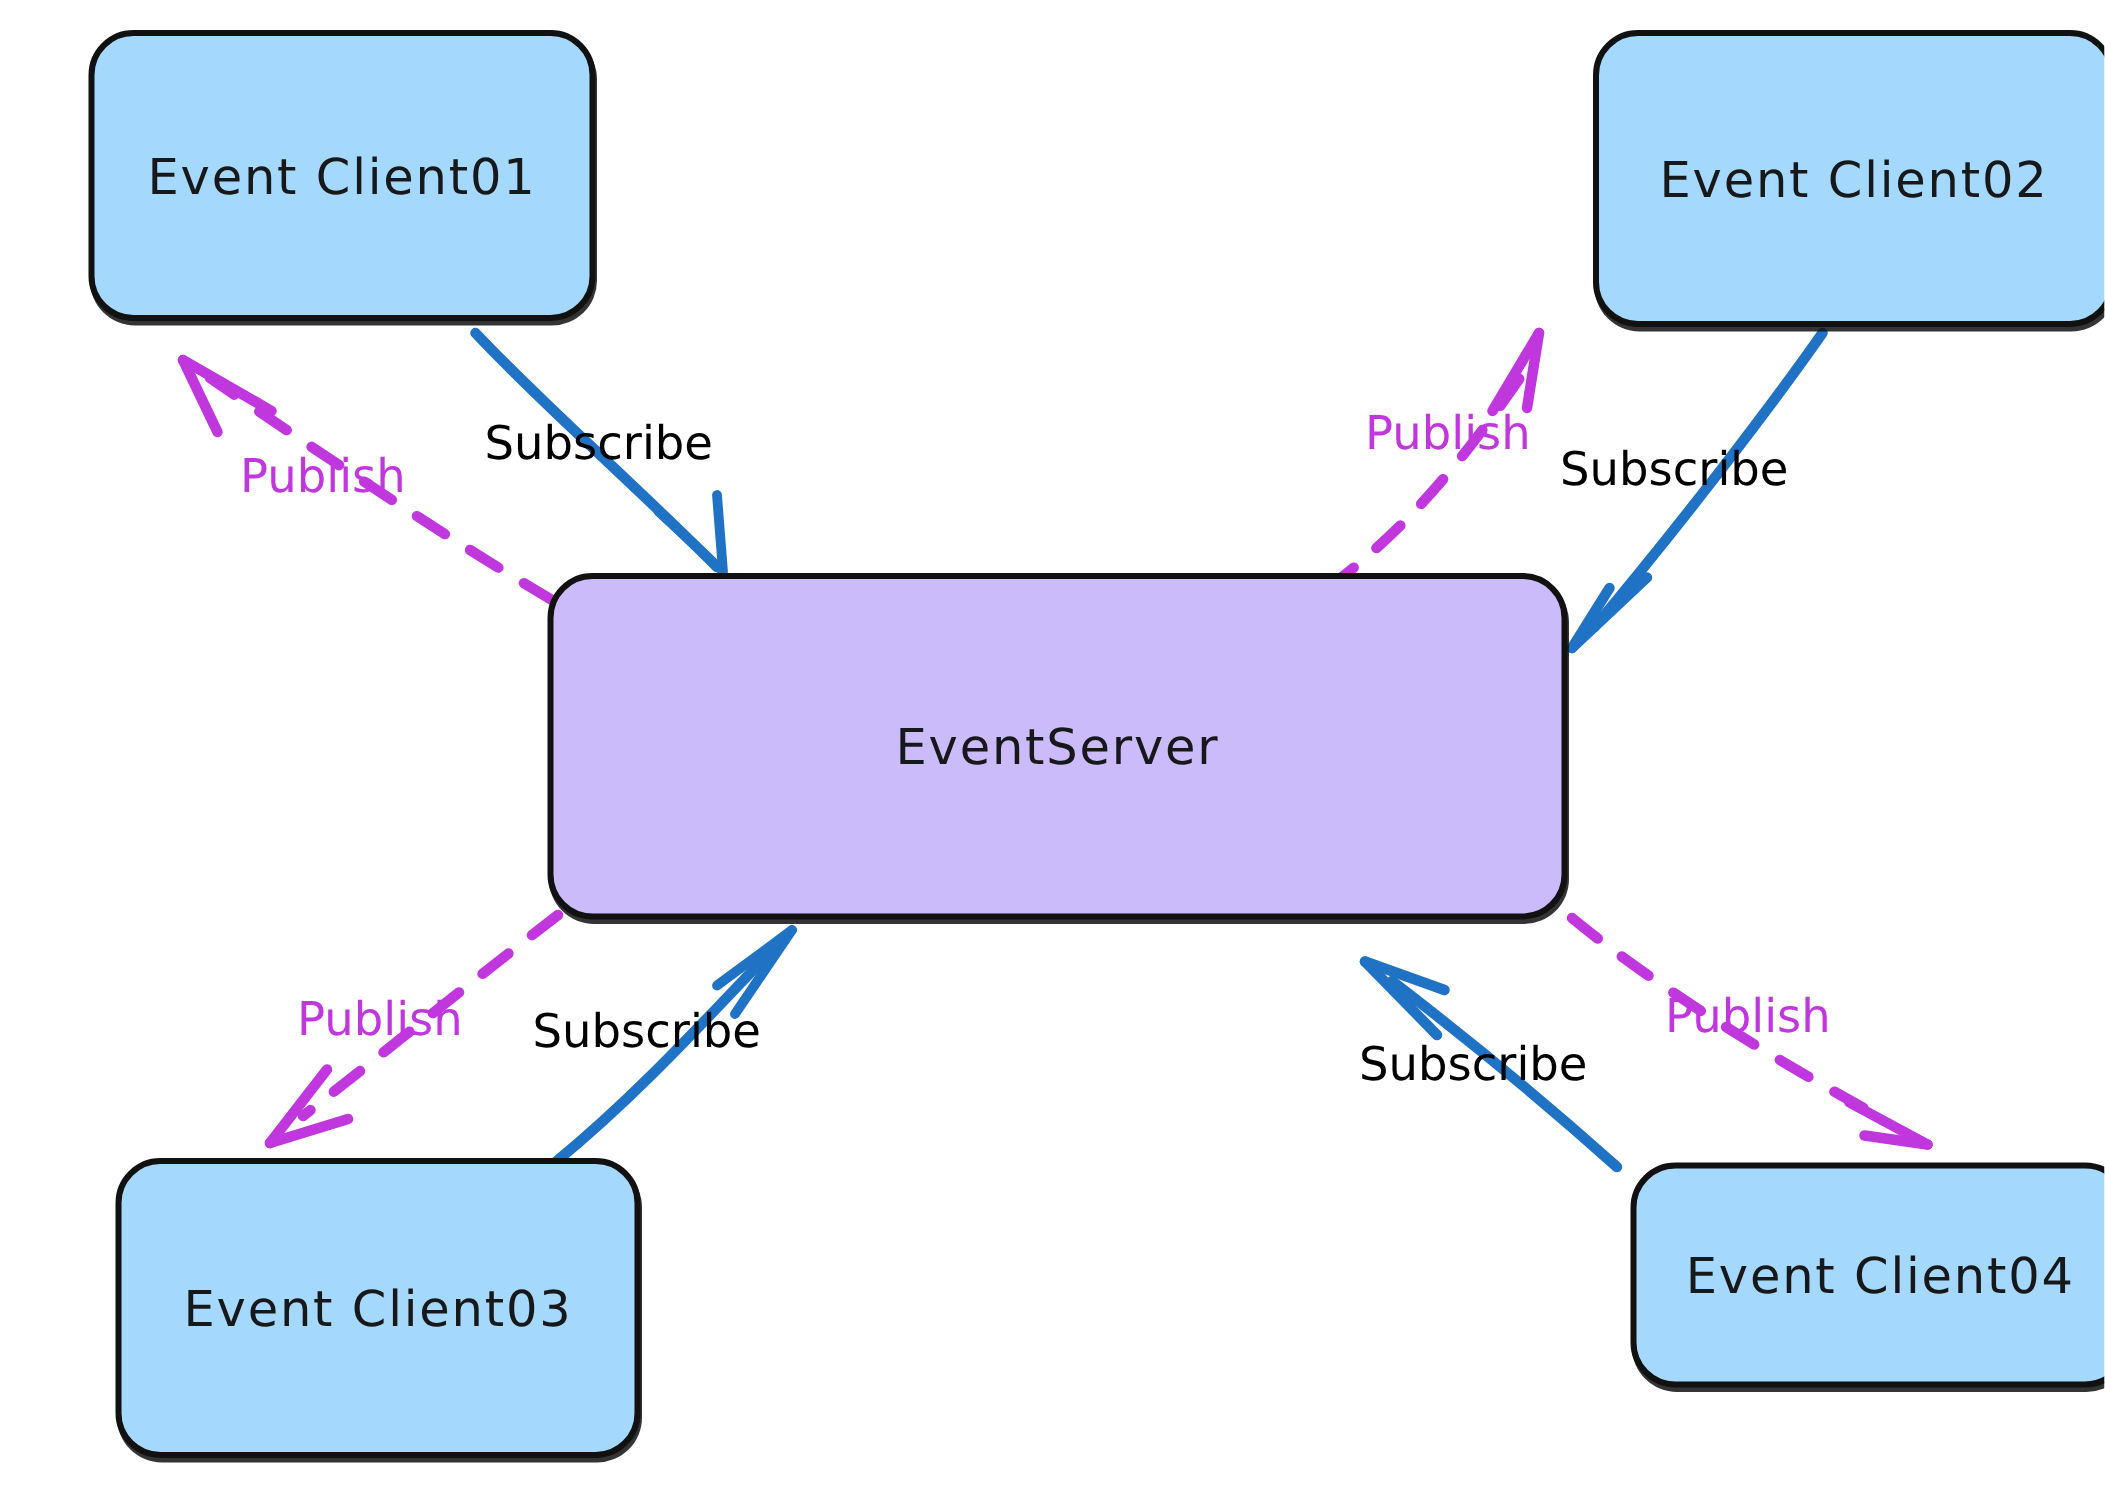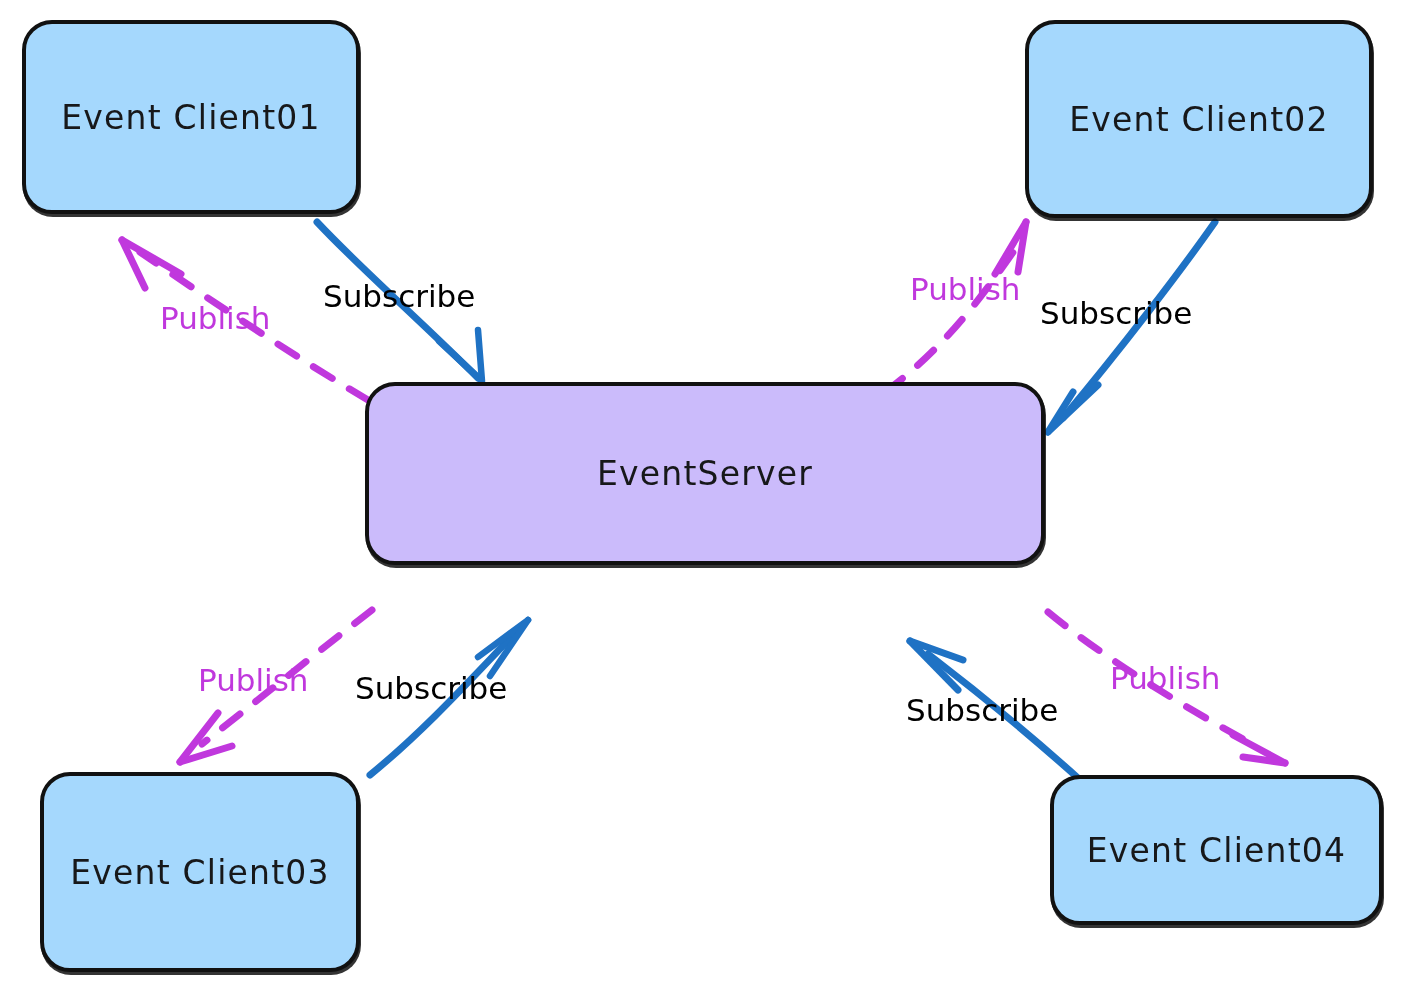--- a/index.html
+++ b/index.html
@@ -30,20 +30,21 @@
     box-sizing: border-box;
     border: 4px solid #111111;
     border-radius: 30px;
     display: flex;
     align-items: center;
     justify-content: center;
     box-shadow: 1px 3px 0 0 rgba(17,17,17,0.85);
   }
   .node-client {
     background: #a5d8fd;
+    margin-left: 37px;
   }
   .node-server {
     background: #cbbbfb;
   }
   .node-label {
     font-family: "DejaVu Sans", sans-serif;
     font-size: 33px;
     color: #17181a;
     letter-spacing: 1.2px;
     white-space: nowrap;
@@ -120,25 +121,25 @@
   </svg>
 
   <div class="node node-client" id="node-client01" style="left: 22px; top: 20px; width: 338px; height: 194px;">
     <span class="node-label">Event Client01</span>
   </div>
 
   <div class="node node-client" id="node-client02" style="left: 1025px; top: 20px; width: 348px; height: 198px;">
     <span class="node-label">Event Client02</span>
   </div>
 
-  <div class="node node-server" id="node-server" style="left: 365px; top: 382px; width: 680px; height: 183px;">
+  <div class="node node-server" id="node-server" style="left: 365px; top: 382px; width: 680px; height: 231px;">
     <span class="node-label">EventServer</span>
   </div>
 
-  <div class="node node-client" id="node-client03" style="left: 40px; top: 772px; width: 320px; height: 200px;">
+  <div class="node node-client" id="node-client03" style="left: 40px; top: 772px; width: 350px; height: 200px;">
     <span class="node-label">Event Client03</span>
   </div>
 
   <div class="node node-client" id="node-client04" style="left: 1050px; top: 775px; width: 333px; height: 150px;">
     <span class="node-label">Event Client04</span>
   </div>
 
   <div class="edge-label lbl-subscribe" id="lbl-e0" style="left: 323px; top: 278px;">Subscribe</div>
   <div class="edge-label lbl-publish" id="lbl-e1" style="left: 160px; top: 300px;">Publish</div>
   <div class="edge-label lbl-publish" id="lbl-e2" style="left: 910px; top: 271px;">Publish</div>

